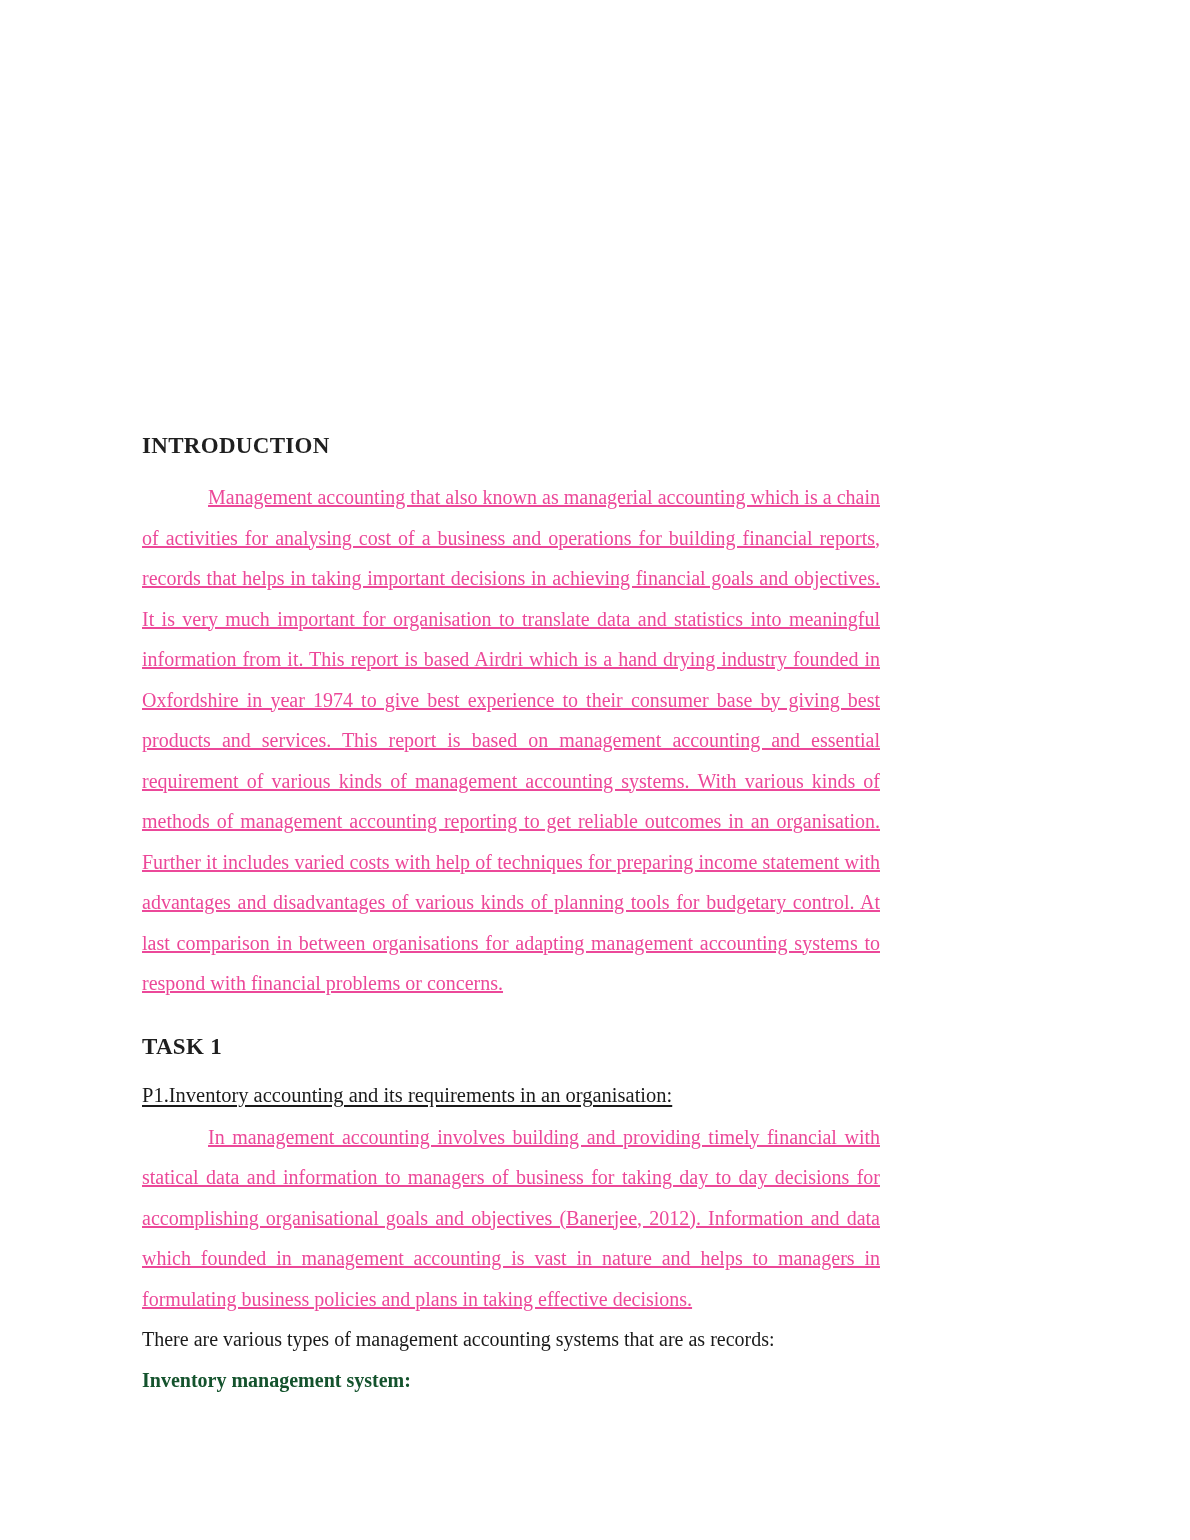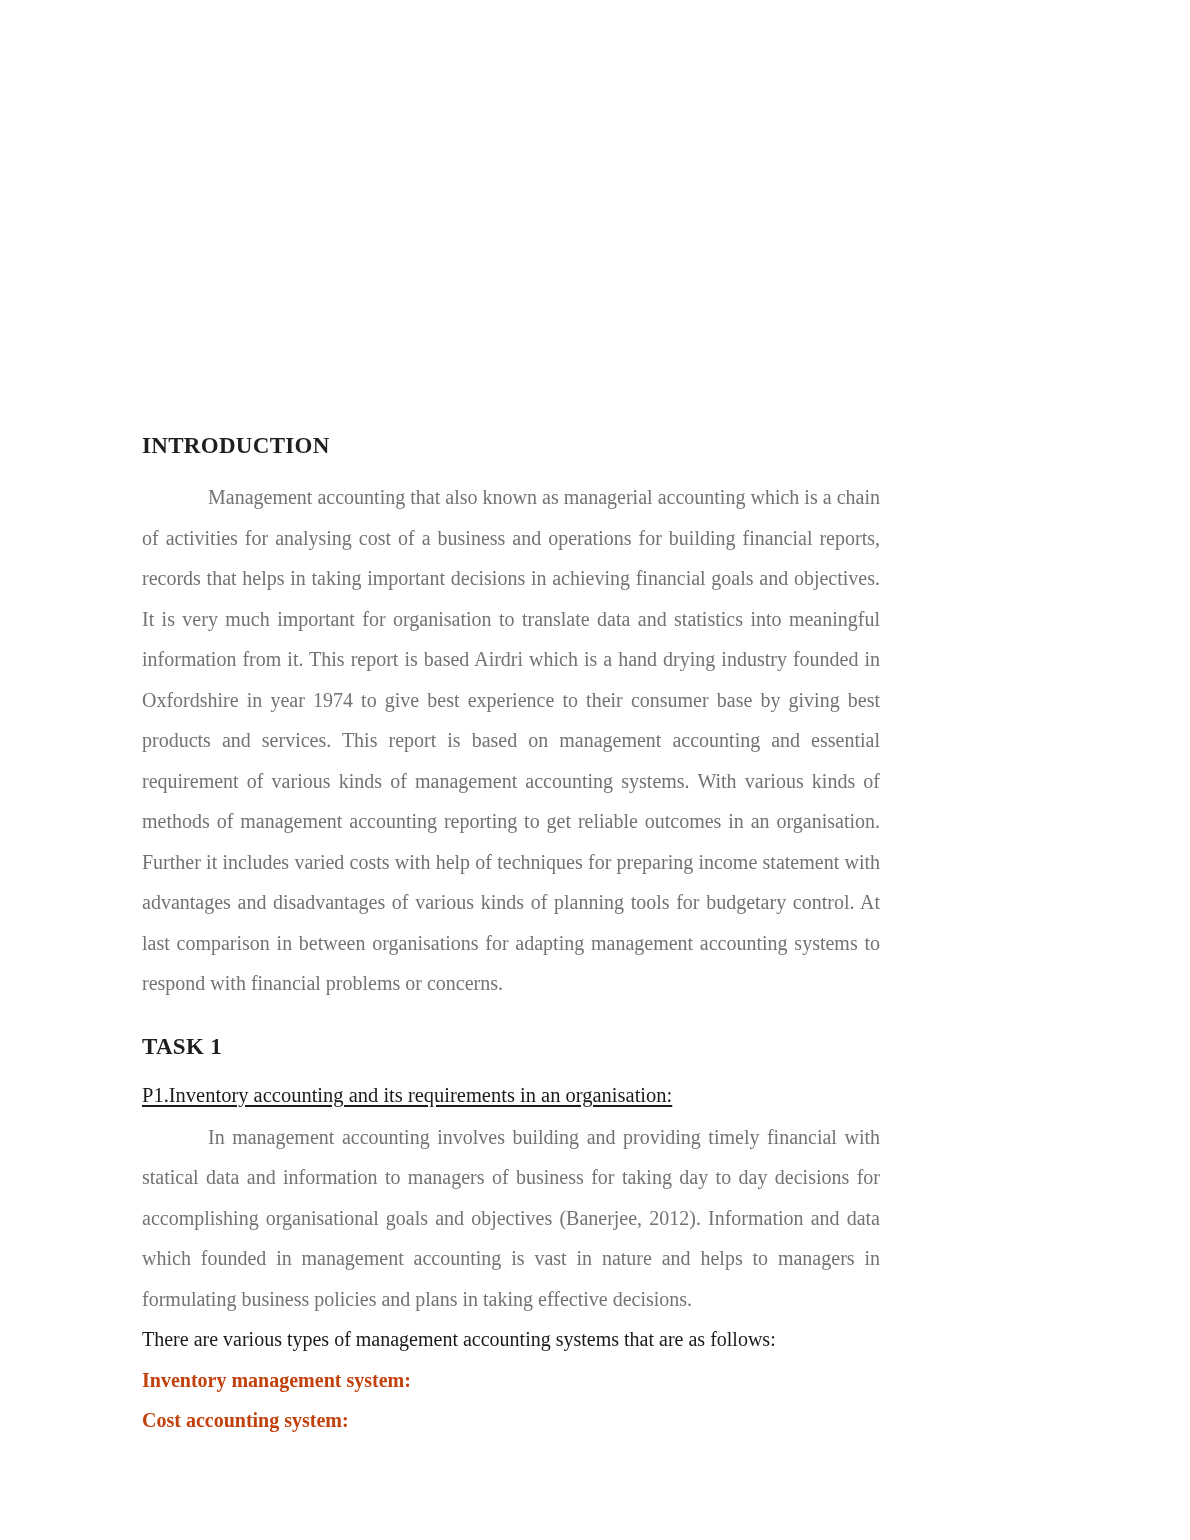--- a/index.html
+++ b/index.html
@@ -38,58 +38,58 @@
     margin-top: 30px;
     margin-bottom: 24px;
     font-family: Liberation Serif, serif;
   }
 
   .body-paragraph {
     font-size: 20px;
     line-height: 40.5px;
     text-align: justify;
     text-indent: 66px;
-    color: #737373;
+    color: #ec4899;
+    text-decoration: underline;
   }
 
   .subheading {
     font-size: 20.5px;
     text-decoration: underline;
     text-underline-offset: 3px;
     margin-bottom: 10px;
     color: #1a1a1a;
   }
 
   .plain-line {
     font-size: 20px;
     line-height: 40.5px;
     color: #1a1a1a;
   }
 
   .bold-line {
     font-size: 20px;
     font-weight: bold;
     line-height: 40.5px;
-    color: #c2410c;
+    color: #14532d;
   }
 </style>
 </head>
 <body>
 
 <div class="page">
 
   <h1 class="heading intro-heading">INTRODUCTION</h1>
 
   <p class="body-paragraph">Management accounting that also known as managerial accounting which is a chain of activities for analysing cost of a business and operations for building financial reports, records that helps in taking important decisions in achieving financial goals and objectives.  It is very much important for organisation to translate data and statistics into meaningful information from it. This report is based Airdri which is a hand drying industry founded in Oxfordshire in year 1974 to give best experience to their consumer base by giving best products and services. This report is based on management accounting and essential requirement of various kinds of management accounting systems. With various kinds of methods of management accounting reporting to get reliable outcomes in an organisation. Further it includes varied costs with help of techniques for preparing income statement with advantages and disadvantages of various kinds of planning tools for budgetary control. At last comparison in between organisations for adapting management accounting systems to respond with financial problems or concerns.</p>
 
   <h1 class="heading task-heading">TASK 1</h1>
 
   <div class="subheading">P1.Inventory accounting and its requirements in an organisation:</div>
 
   <p class="body-paragraph">In management accounting involves building and providing timely financial with statical data and information to managers of business for taking day to day decisions for accomplishing organisational goals and objectives (Banerjee,  2012). Information and data which founded in management accounting is vast in nature and helps to managers in formulating business policies and plans in taking effective decisions.</p>
 
-  <div class="plain-line">There are various types of management accounting systems that are as follows:</div>
+  <div class="plain-line">There are various types of management accounting systems that are as records:</div>
 
   <div class="bold-line">Inventory management system:</div>
 
-  <div class="bold-line">Cost accounting system:</div>
 
 </div>
 
 </body></html>

